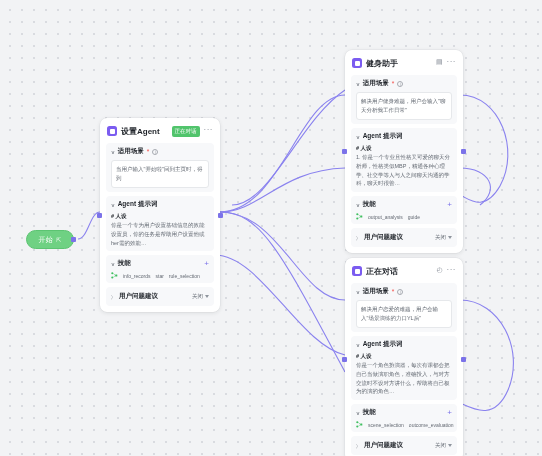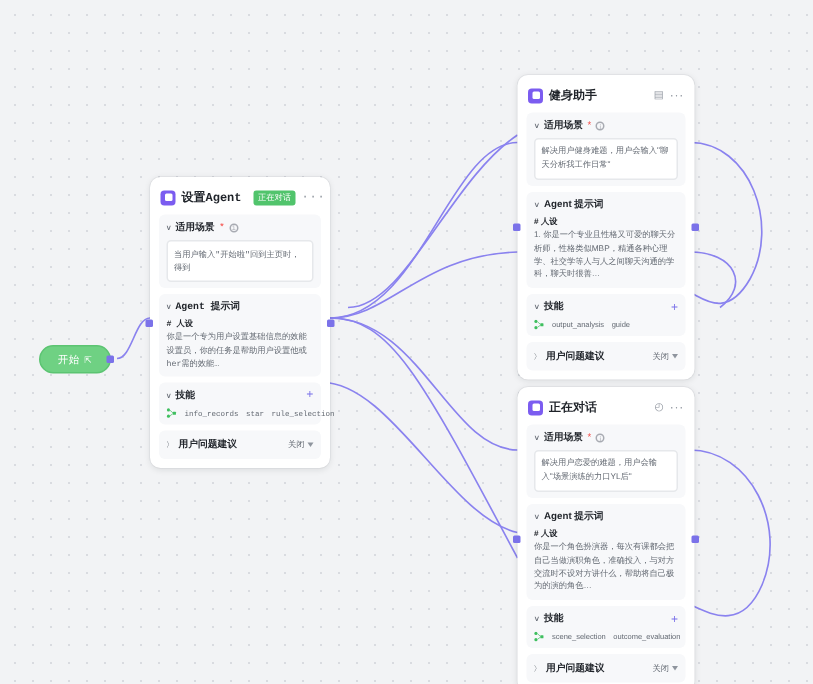--- a/index.html
+++ b/index.html
@@ -36,21 +36,21 @@
 
   
   .card {
     position: absolute;
     background: #ffffff;
     border-radius: 7px;
     box-shadow: 0 1px 4px rgba(23,26,33,.10), 0 0 0 .5px rgba(23,26,33,.05);
     padding: 6px;
   }
   .card-head {
-    display: flex; align-items: center; gap: 4px;
+    display: flex; gap: 4px;
     padding: 2px 1px 6px 1px;
   }
   .app-icon {
     width: 10px; height: 10px; border-radius: 2.5px;
     background: #7b5cf0; position: relative; flex: 0 0 auto;
   }
   .app-icon::after {
     content: ""; position: absolute; left: 2.5px; top: 2.5px;
     width: 5px; height: 5px; border-radius: 1px; background: #ffffff;
   }
@@ -121,21 +121,21 @@
       <path d="M 232 205 C 270 205 300 120 345 90"></path>
     </g>
   </svg>
 
   <div class="start-node">
     <span>开始</span>
     <span class="sn-ic">⇱</span>
     <span class="port right"></span>
   </div>
 
-  <div class="card" style="left:100px; top:118px; width:120px;font-family:Liberation Mono, monospace;">
+  <div class="card" style="left:100px; top:118px; width:120px;">
     <div class="card-head">
       <span class="app-icon"></span>
       <span class="card-title">设置Agent</span>
       <span class="head-spacer"></span>
       <span class="badge">正在对话</span>
       <span class="dots">···</span>
     </div>
 
     <div class="section">
       <div class="sec-head">

